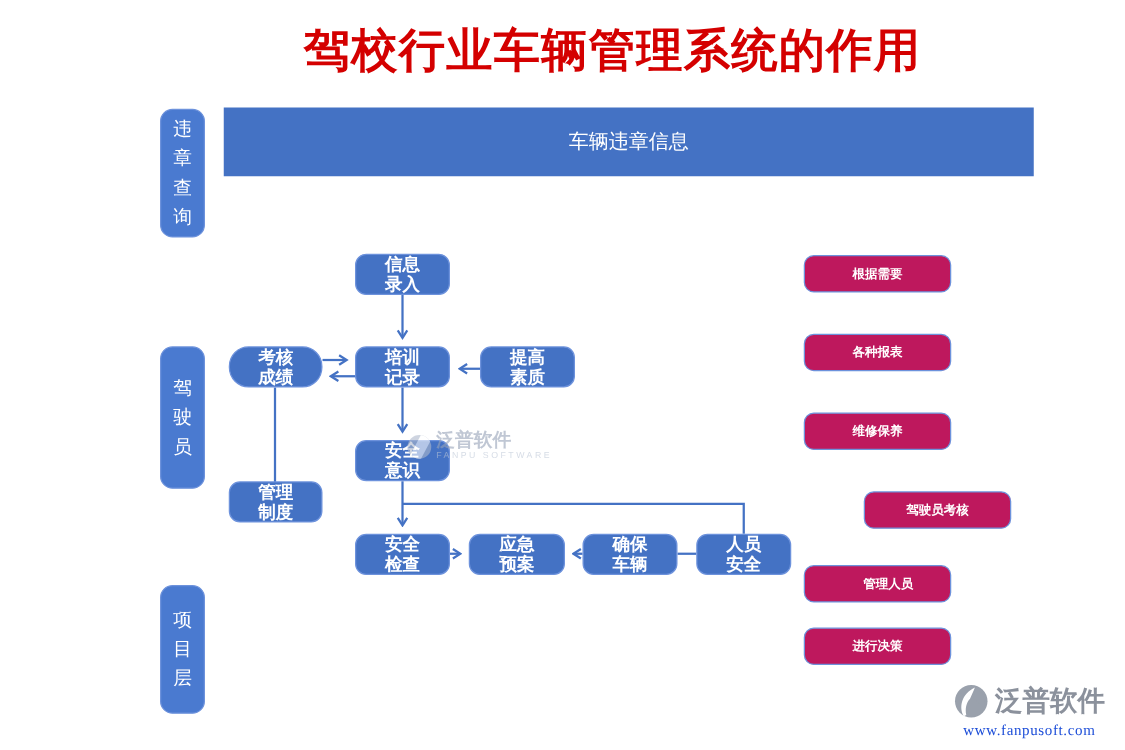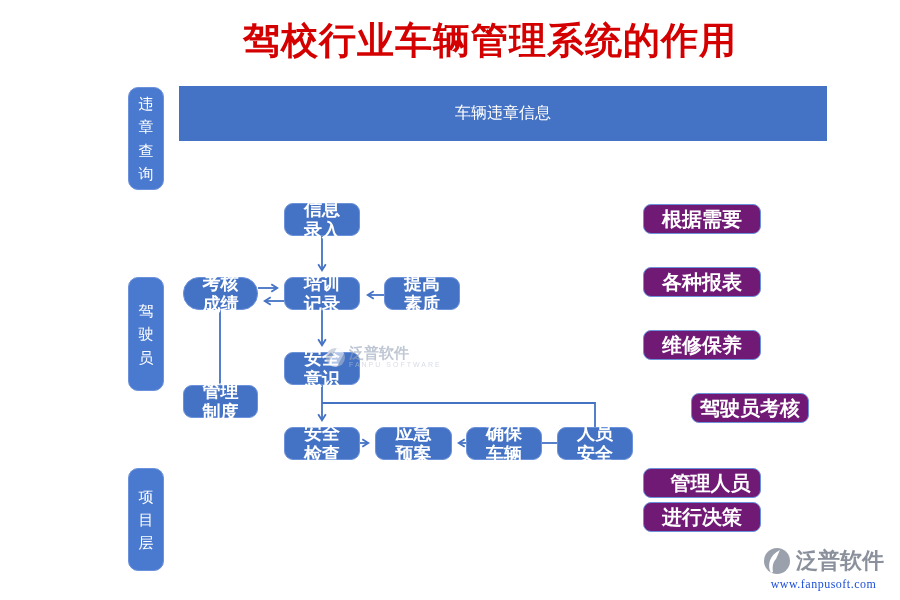--- a/index.html
+++ b/index.html
@@ -15,40 +15,40 @@
   
   .lane{position:absolute;left:128px;width:36px;background:#4a7ad0;border:1px solid #6d92dc;
         border-radius:10px;color:#fff;font-size:15px;line-height:1.55;text-align:center;
         display:flex;align-items:center;justify-content:center;white-space:pre-line;
         box-sizing:border-box;}
   .lane-1{top:87px;height:103px;}
   .lane-2{top:277px;height:114px;}
   .lane-3{top:468px;height:103px;}
   
   .node{position:absolute;background:#4472C4;border:1.5px solid #6d92dc;border-radius:9px;
-        color:#fff;font-size:18px;font-weight:bold;line-height:1.12;text-align:center;
+        color:#fff;font-size:14px;font-weight:bold;line-height:1.12;text-align:center;
         display:flex;align-items:center;justify-content:center;white-space:pre-line;
         box-sizing:border-box;z-index:2;}
   .n-xinxi  {left:284px;top:203px;width:76px;height:33px;}
   .n-kaohe  {left:183px;top:277px;width:75px;height:33px;border-radius:16px;}
   .n-peixun {left:284px;top:277px;width:76px;height:33px;}
   .n-tigao  {left:384px;top:277px;width:76px;height:33px;}
   .n-yishi  {left:284px;top:352px;width:76px;height:33px;}
   .n-zhidu  {left:183px;top:385px;width:75px;height:33px;text-align:right;}
   .n-jiancha{left:284px;top:427px;width:76px;height:33px;}
   .n-yingji {left:375px;top:427px;width:77px;height:33px;}
   .n-quebao {left:466px;top:427px;width:76px;height:33px;}
   .n-renyuan{left:557px;top:427px;width:76px;height:33px;}
   
-  .rnode{position:absolute;left:643px;width:118px;height:30px;background:#701a75;
-         border:1.5px solid #6d92dc;border-radius:8px;color:#fff;font-size:20px;
+  .rnode{position:absolute;left:643px;width:118px;height:30px;background:#be185d;
+         border:1.5px solid #6d92dc;border-radius:8px;color:#fff;font-size:10px;
          font-weight:bold;display:flex;align-items:center;justify-content:center;
          box-sizing:border-box;z-index:2;}
   .r-1{top:204px;} .r-2{top:267px;} .r-3{top:330px;}
-  .r-4{top:393px;margin-left:48px;} .r-5{top:468px;padding-left:17px;} .r-6{top:502px;}
+  .r-4{top:393px;margin-left:48px;} .r-5{top:452px;padding-left:17px;} .r-6{top:502px;}
   
   #wires{position:absolute;left:0;top:0;width:900px;height:600px;z-index:1;}
   
   .watermark{position:absolute;left:326px;top:345px;z-index:4;opacity:0.6;
              display:flex;align-items:flex-start;pointer-events:none;}
   .wm-circle{width:19px;height:19px;border-radius:50%;background:#aeb9cc;margin-top:3px;
              position:relative;overflow:hidden;}
   .wm-circle:after{content:"";position:absolute;left:6px;top:-3px;width:9px;height:26px;
              background:#ffffff;transform:rotate(28deg);}
   .wm-text{margin-left:4px;}

